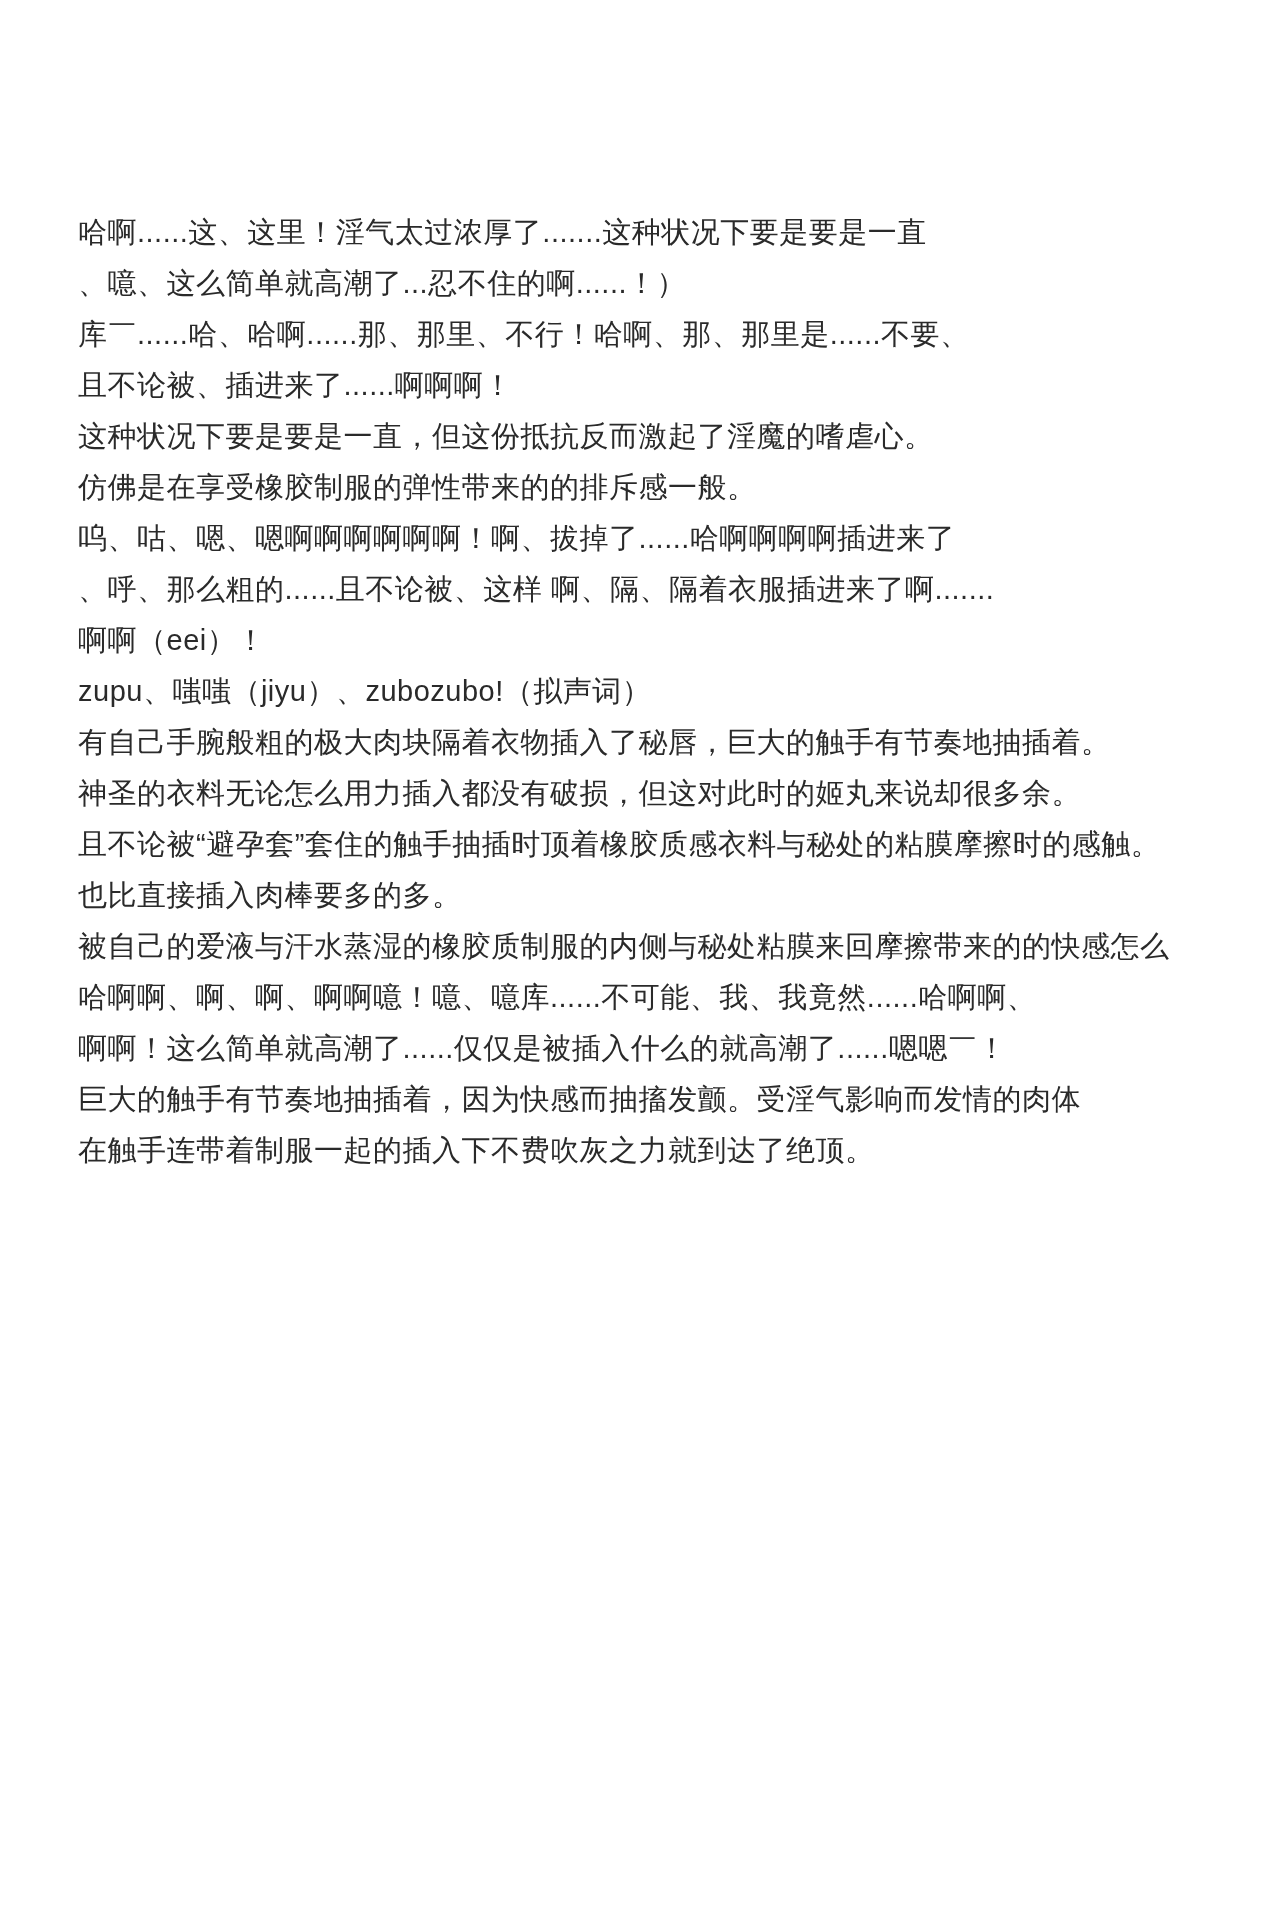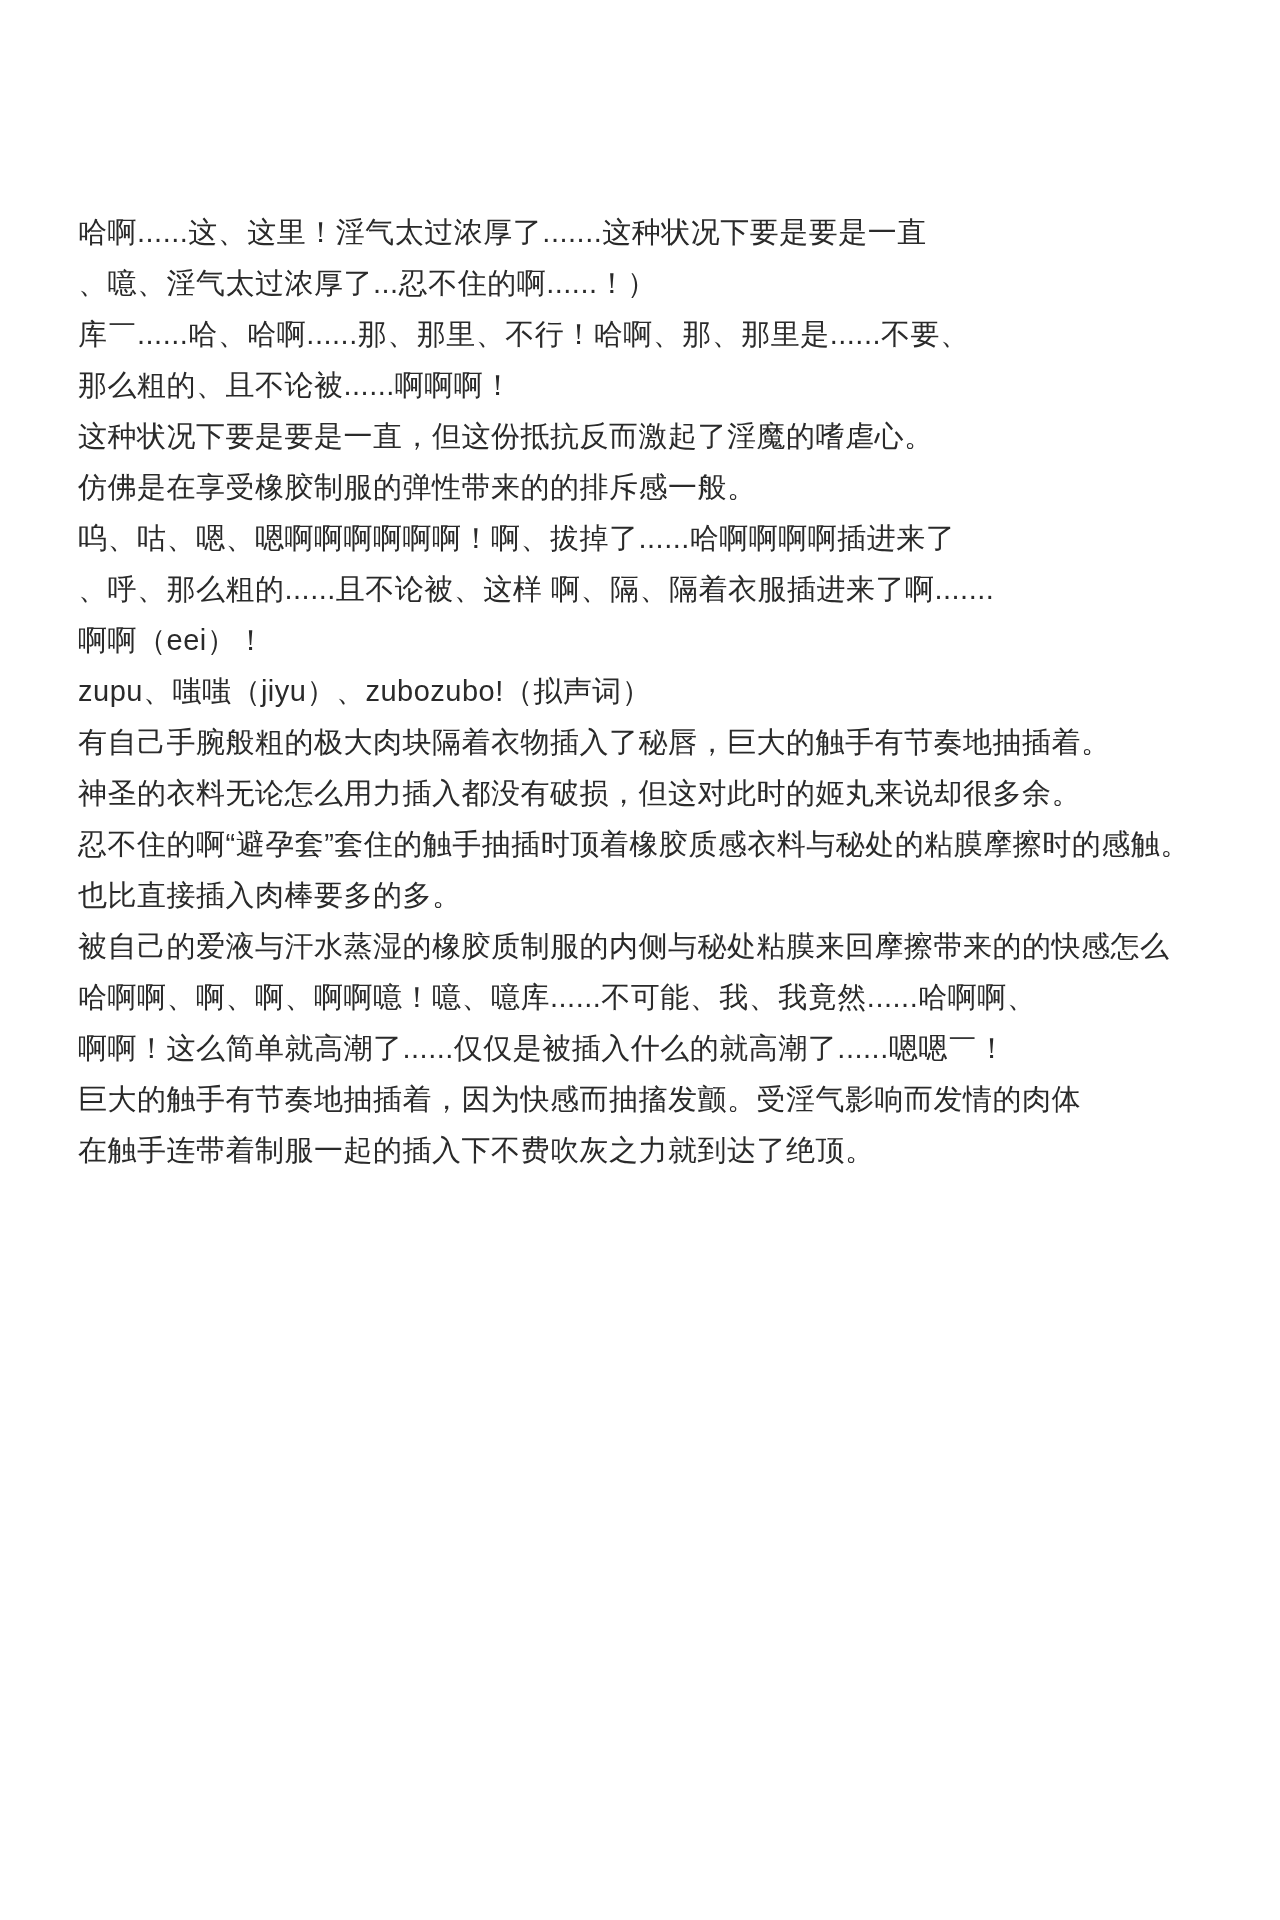--- a/index.html
+++ b/index.html
@@ -39,32 +39,32 @@
     font-weight: 300;
     white-space: nowrap;
   }
 </style>
 </head>
 <body>
 
 <div class="page">
   <div class="text-block">
     <p>哈啊......这、这里！淫气太过浓厚了.......这种状况下要是要是一直</p>
-    <p>、噫、淫气太过浓厚了...忍不住的啊......！）</p>
+    <p>、噫、这么简单就高潮了...忍不住的啊......！）</p>
     <p>库￣......哈、哈啊......那、那里、不行！哈啊、那、那里是......不要、</p>
-    <p>那么粗的、且不论被......啊啊啊！</p>
+    <p>且不论被、插进来了......啊啊啊！</p>
     <p>这种状况下要是要是一直，但这份抵抗反而激起了淫魔的嗜虐心。</p>
     <p>仿佛是在享受橡胶制服的弹性带来的的排斥感一般。</p>
     <p>呜、咕、嗯、嗯啊啊啊啊啊啊！啊、拔掉了......哈啊啊啊啊插进来了</p>
     <p>、呼、那么粗的......且不论被、这样 啊、隔、隔着衣服插进来了啊.......</p>
     <p>啊啊（eei）！</p>
     <p>zupu、嗤嗤（jiyu）、zubozubo!（拟声词）</p>
     <p>有自己手腕般粗的极大肉块隔着衣物插入了秘唇，巨大的触手有节奏地抽插着。</p>
     <p>神圣的衣料无论怎么用力插入都没有破损，但这对此时的姬丸来说却很多余。</p>
-    <p>忍不住的啊“避孕套”套住的触手抽插时顶着橡胶质感衣料与秘处的粘膜摩擦时的感触。</p>
+    <p>且不论被“避孕套”套住的触手抽插时顶着橡胶质感衣料与秘处的粘膜摩擦时的感触。</p>
     <p>也比直接插入肉棒要多的多。</p>
     <p>被自己的爱液与汗水蒸湿的橡胶质制服的内侧与秘处粘膜来回摩擦带来的的快感怎么</p>
     <p>哈啊啊、啊、啊、啊啊噫！噫、噫库......不可能、我、我竟然......哈啊啊、</p>
     <p>啊啊！这么简单就高潮了......仅仅是被插入什么的就高潮了......嗯嗯￣！</p>
     <p>巨大的触手有节奏地抽插着，因为快感而抽搐发颤。受淫气影响而发情的肉体</p>
     <p>在触手连带着制服一起的插入下不费吹灰之力就到达了绝顶。</p>
   </div>
 </div>
 
 </body></html>

